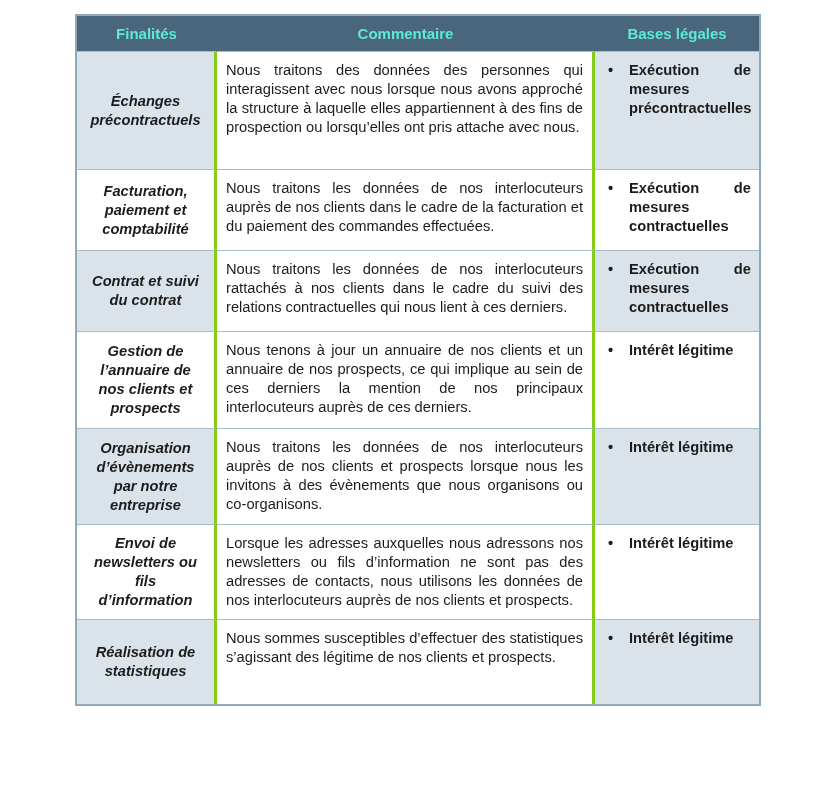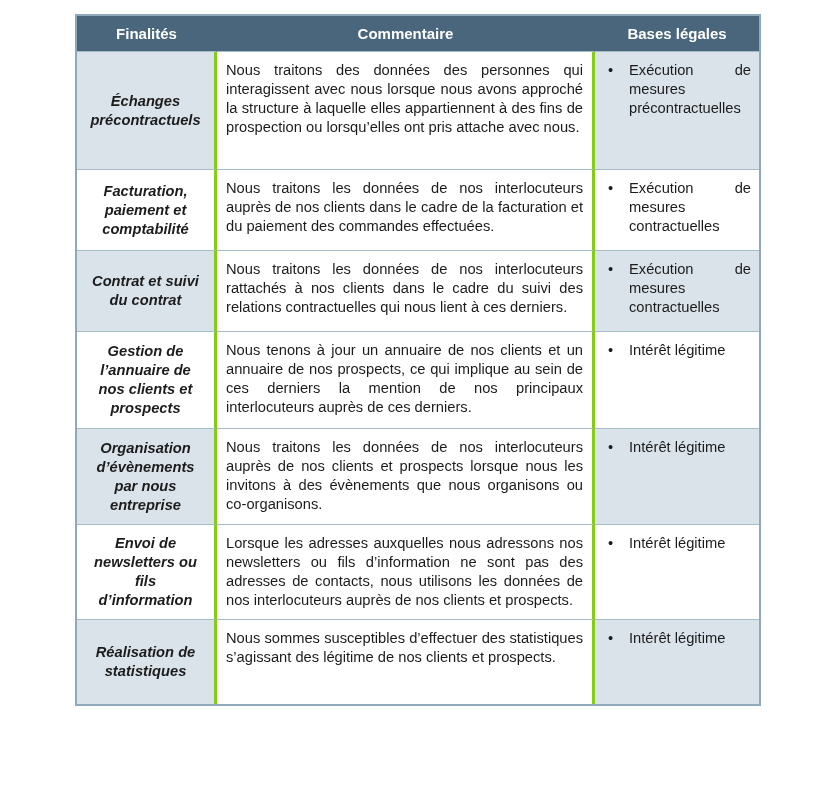--- a/index.html
+++ b/index.html
@@ -28,41 +28,41 @@
     color: #1c1c1c;
   }
 
   col.c1 { width: 140px; }
   col.c2 { width: 378px; }
   col.c3 { width: 164px; }
 
   
   thead th {
     background: #49667c;
-    color: #ffffff;
+    color: #5eead4;
     font-weight: bold;
     font-size: 15px;
     text-align: center;
     vertical-align: middle;
     height: 36px;
     padding: 2px 4px;
     border-right: 1px solid #49667c;
     border-bottom: 1px solid #a6bcc9;
   }
   thead th:last-child { border-right: none; }
 
   
   tbody td {
     border-right: 3px solid #84cc16;
     border-bottom: 1px solid #a6bcc9;
     font-size: 14.7px;
     line-height: 19px;
     background: #ffffff;
   }
-  tbody td:last-child { border-right: none; }
+  tbody td:last-child { border-right: none; font-weight: bold; }
   tbody tr:last-child td { border-bottom: none; }
 
   td.col-finalites {
     text-align: center;
     vertical-align: middle;
     font-weight: bold;
     font-style: italic;
     padding: 6px 9px;
   }
   td.col-comment {
@@ -152,21 +152,21 @@
         <td class="col-finalites">Gestion de l’annuaire de nos clients et prospects</td>
         <td class="col-comment">Nous tenons à jour un annuaire de nos clients et un annuaire de nos prospects, ce qui implique au sein de ces derniers la mention de nos principaux interlocuteurs auprès de ces derniers.</td>
         <td class="col-bases">
           <ul class="bases-list">
             <li>Intérêt légitime</li>
           </ul>
         </td>
       </tr>
 
       <tr style="height:96px;">
-        <td class="col-finalites">Organisation d’évènements par nous entreprise</td>
+        <td class="col-finalites">Organisation d’évènements par notre entreprise</td>
         <td class="col-comment">Nous traitons les données de nos interlocuteurs auprès de nos clients et prospects lorsque nous les invitons à des évènements que nous organisons ou co-organisons.</td>
         <td class="col-bases">
           <ul class="bases-list">
             <li>Intérêt légitime</li>
           </ul>
         </td>
       </tr>
 
       <tr style="height:95px;">
         <td class="col-finalites">Envoi de newsletters ou fils d’information</td>

